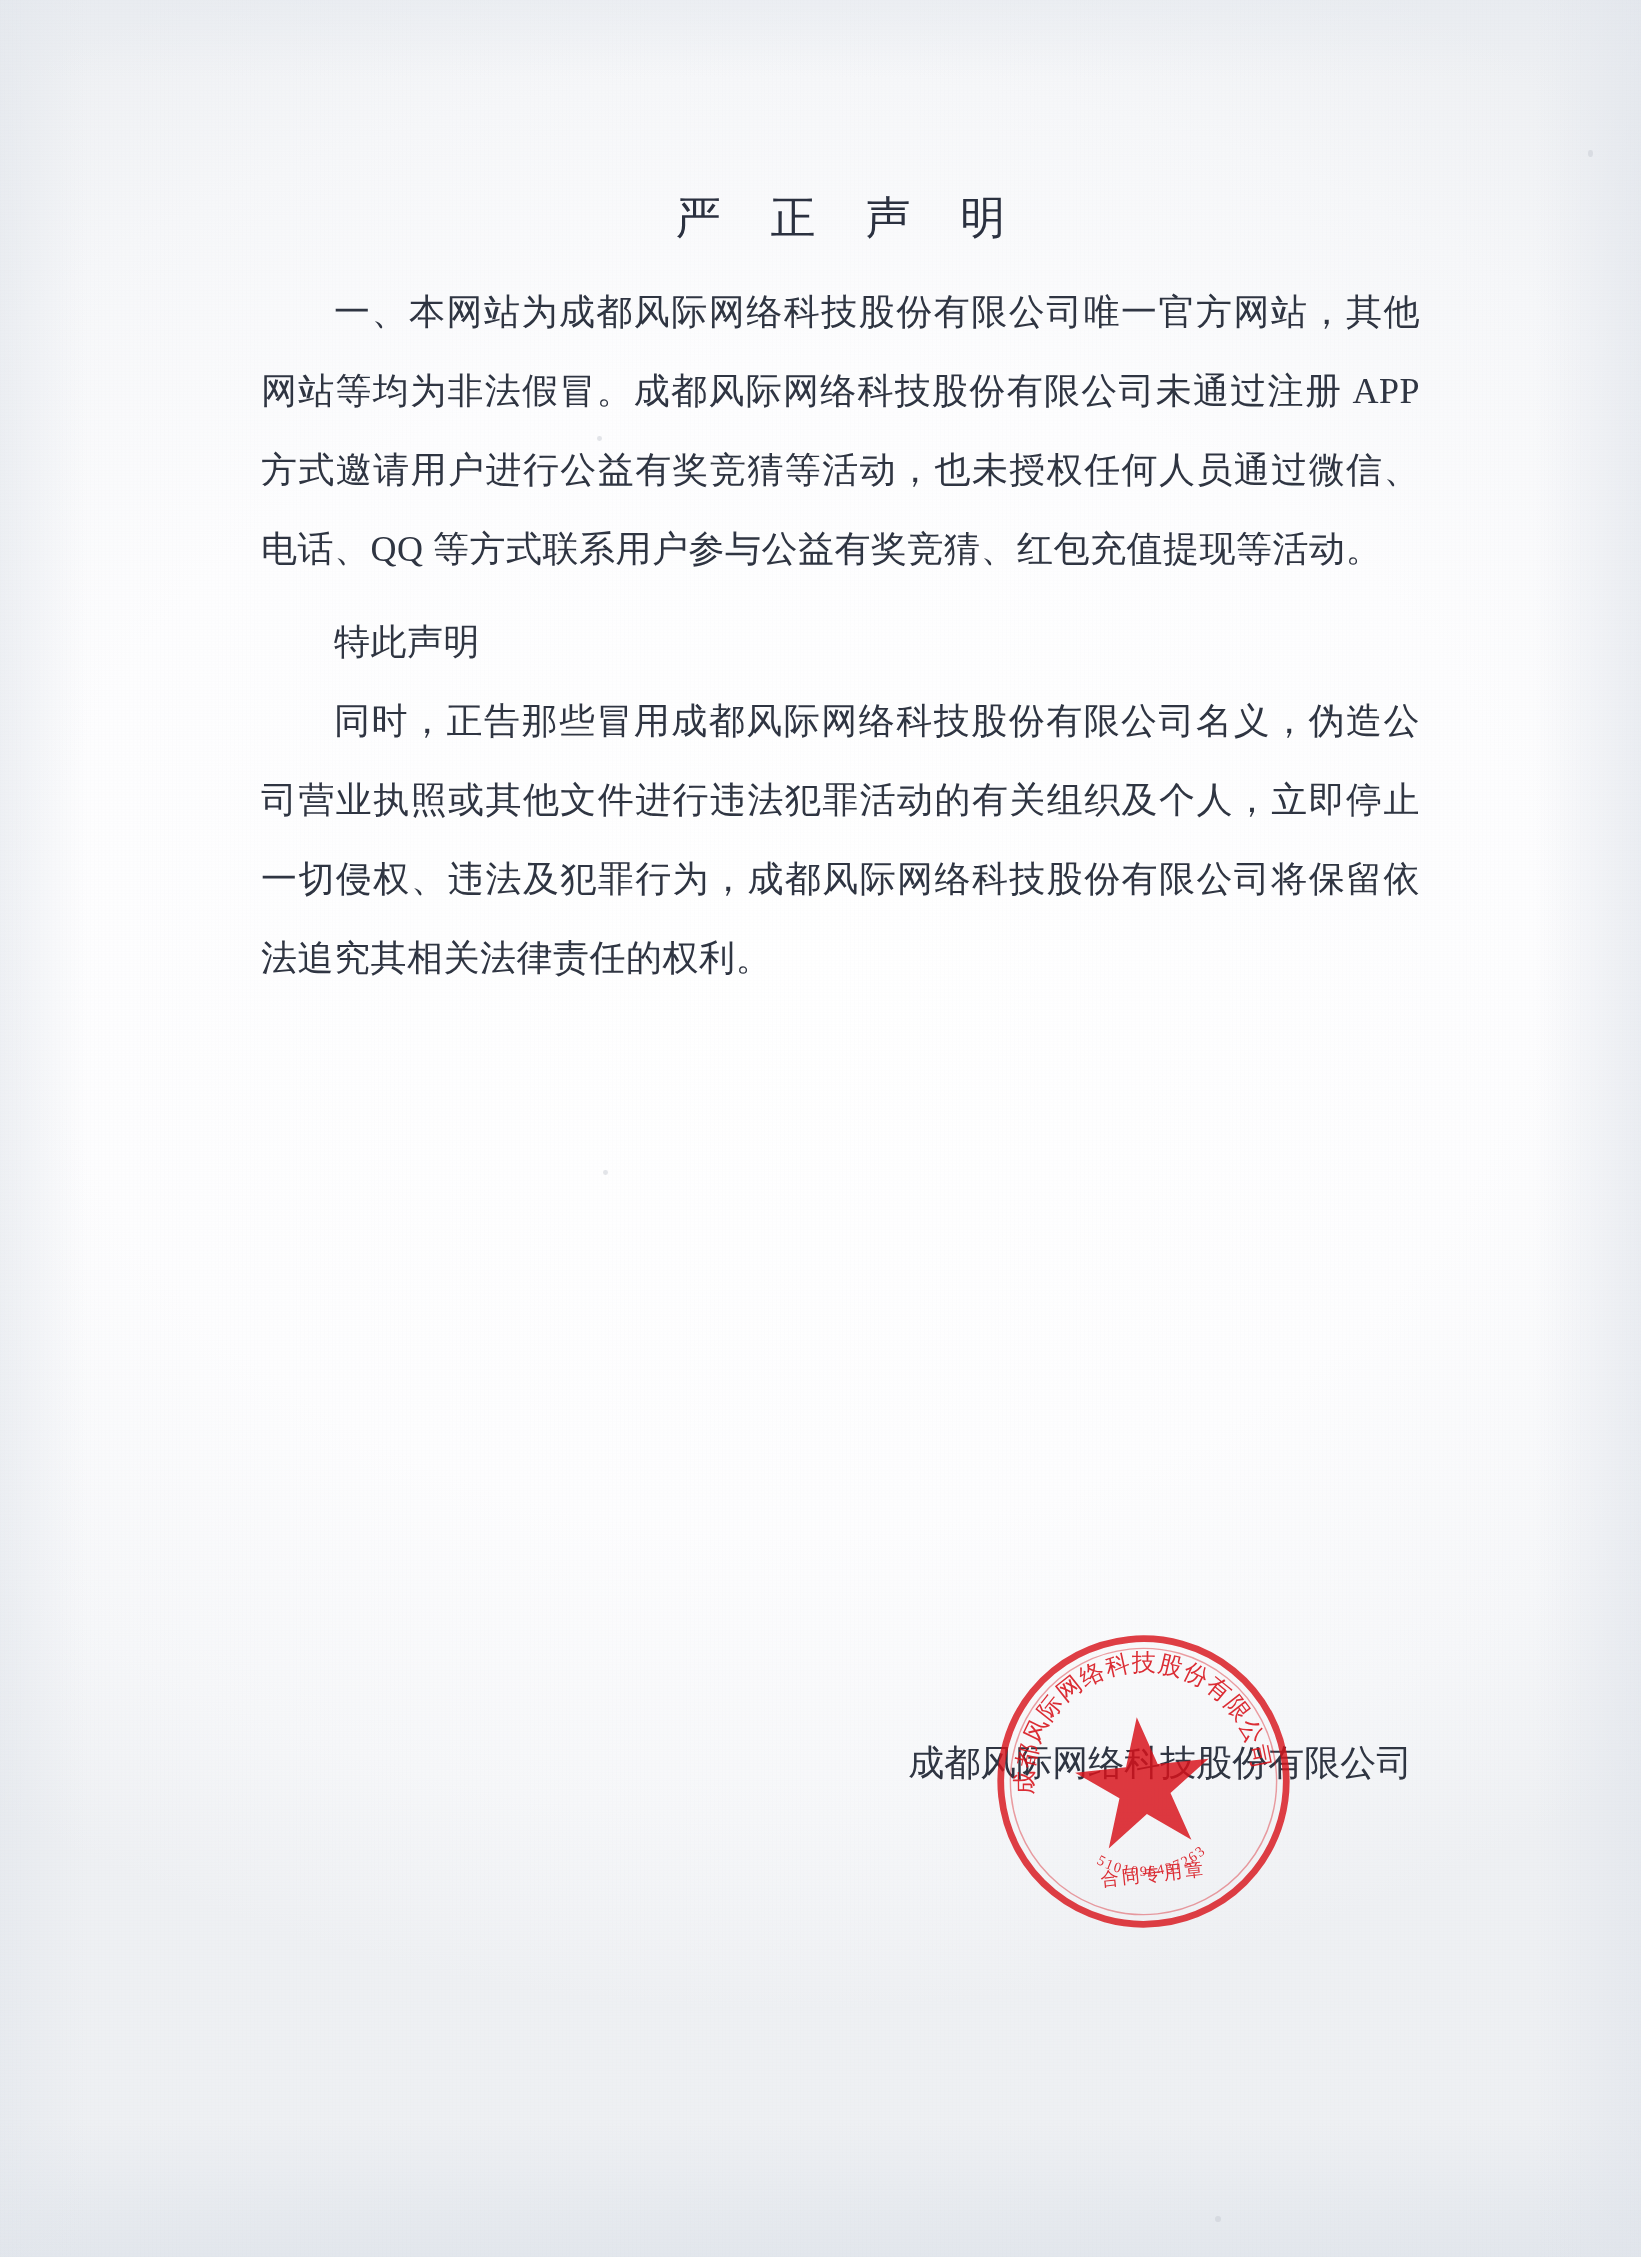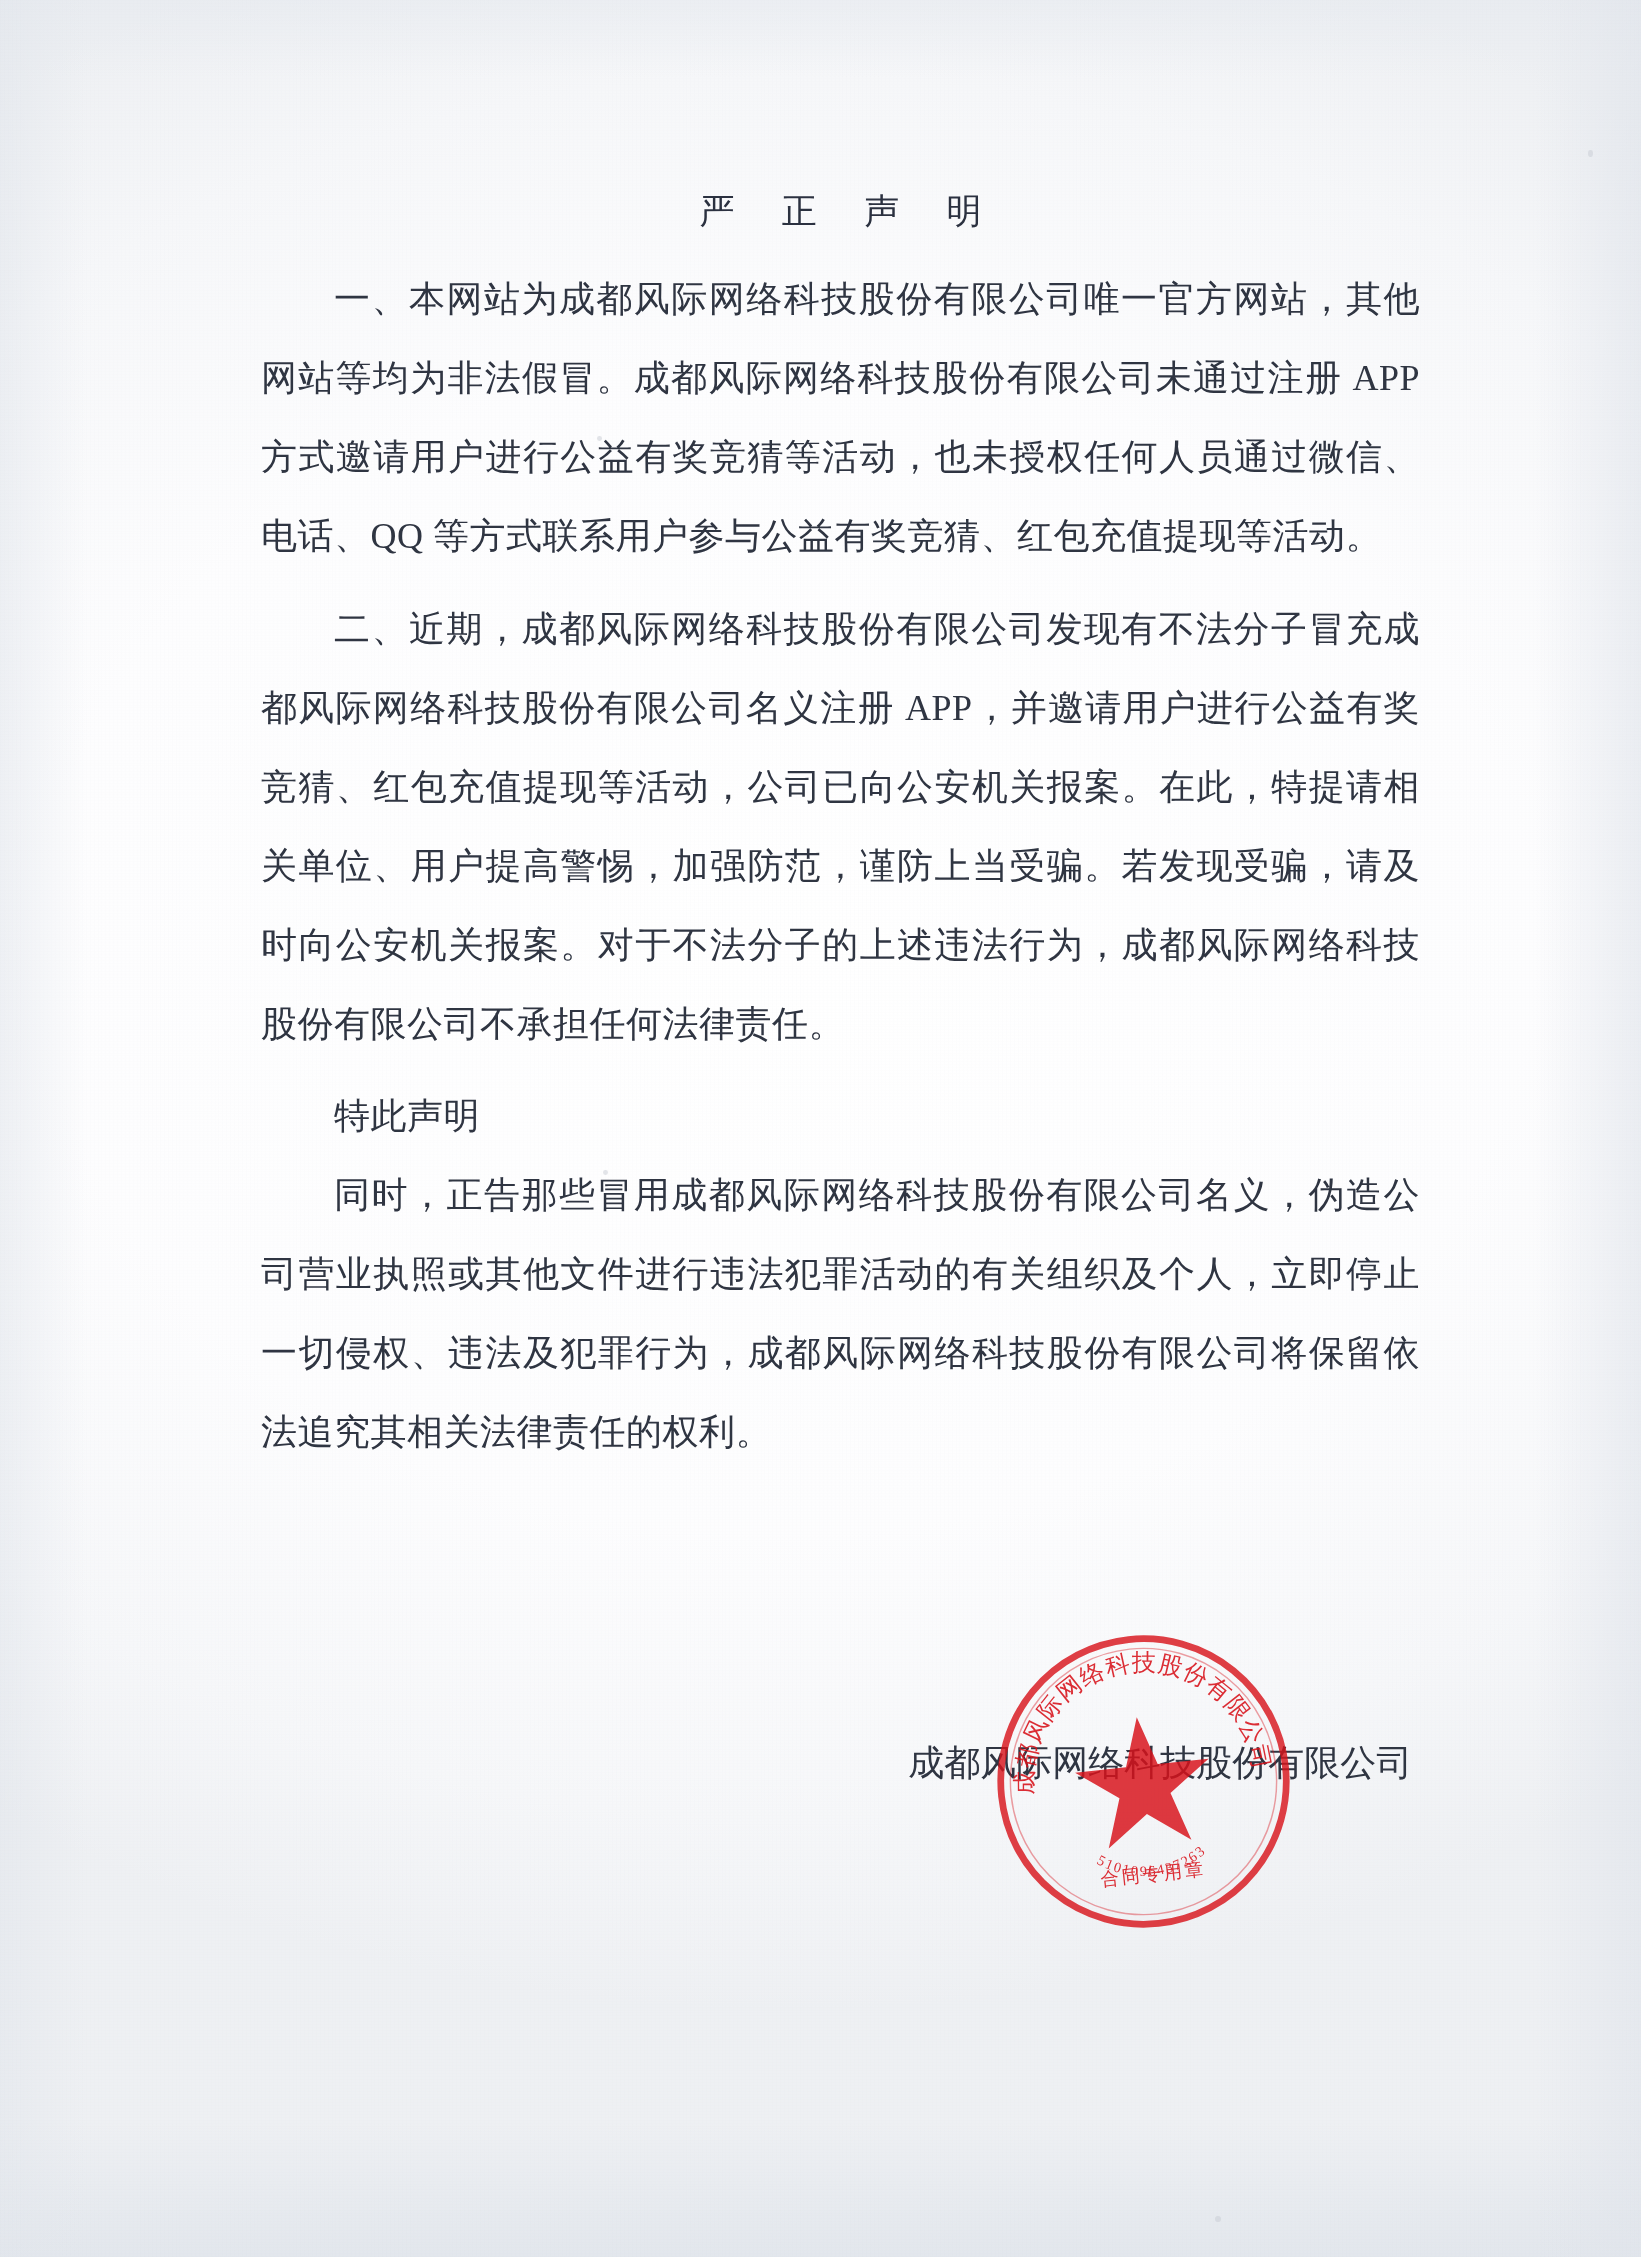--- a/index.html
+++ b/index.html
@@ -40,21 +40,21 @@
   }
 
   #content {
     position: absolute;
     left: 261px;
     top: 188px;
     width: 1159px;
   }
 
   .doc-title {
-    font-size: 35px;
+    font-size: 45px;
     color: #2b3140;
     text-align: center;
     letter-spacing: 19.3px;
     text-indent: 19.3px;
     font-weight: 400;
     margin: 0 0 25px 0;
     font-family: "Liberation Serif", "DejaVu Serif", serif;
     white-space: pre;
   }
 
@@ -146,21 +146,20 @@
   <div class="speck" style="left:597px; top:436px; width:4.8px; height:4.8px;"></div>
   <div class="speck" style="left:603px; top:1170px; width:4.8px; height:4.8px;"></div>
   <div class="speck" style="left:1215px; top:2216px; width:5.8px; height:5.8px;"></div>
 
   <div id="content">
 
     <h1 class="doc-title">严 正 声 明</h1>
 
     <p class="para">一、本网站为成都风际网络科技股份有限公司唯一官方网站，其他网站等均为非法假冒。成都风际网络科技股份有限公司未通过注册 APP 方式邀请用户进行公益有奖竞猜等活动，也未授权任何人员通过微信、电话、QQ 等方式联系用户参与公益有奖竞猜、红包充值提现等活动。</p>
 
-    <p class="para">二、近期，成都风际网络科技股份有限公司发现有不法分子冒充成都风际网络科技股份有限公司名义注册 APP，并邀请用户进行公益有奖竞猜、红包充值提现等活动，公司已向公安机关报案。在此，特提请相关单位、用户提高警惕，加强防范，谨防上当受骗。若发现受骗，请及时向公安机关报案。对于不法分子的上述违法行为，成都风际网络科技股份有限公司不承担任何法律责任。</p>
 
     <p class="para last">特此声明</p>
 
     <p class="para">同时，正告那些冒用成都风际网络科技股份有限公司名义，伪造公司营业执照或其他文件进行违法犯罪活动的有关组织及个人，立即停止一切侵权、违法及犯罪行为，成都风际网络科技股份有限公司将保留依法追究其相关法律责任的权利。</p>
 
     <div class="sign-block">
       <div class="sign-company">成都风际网络科技股份有限公司</div>
     </div>
 
   </div>

